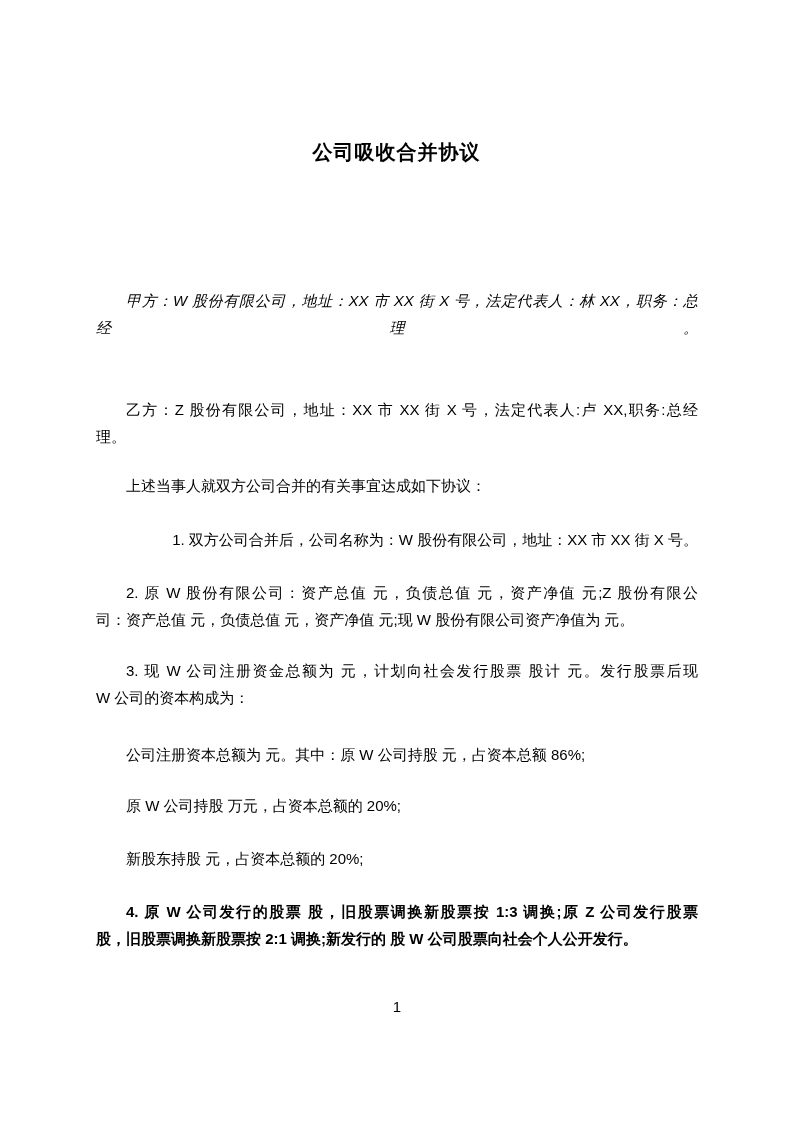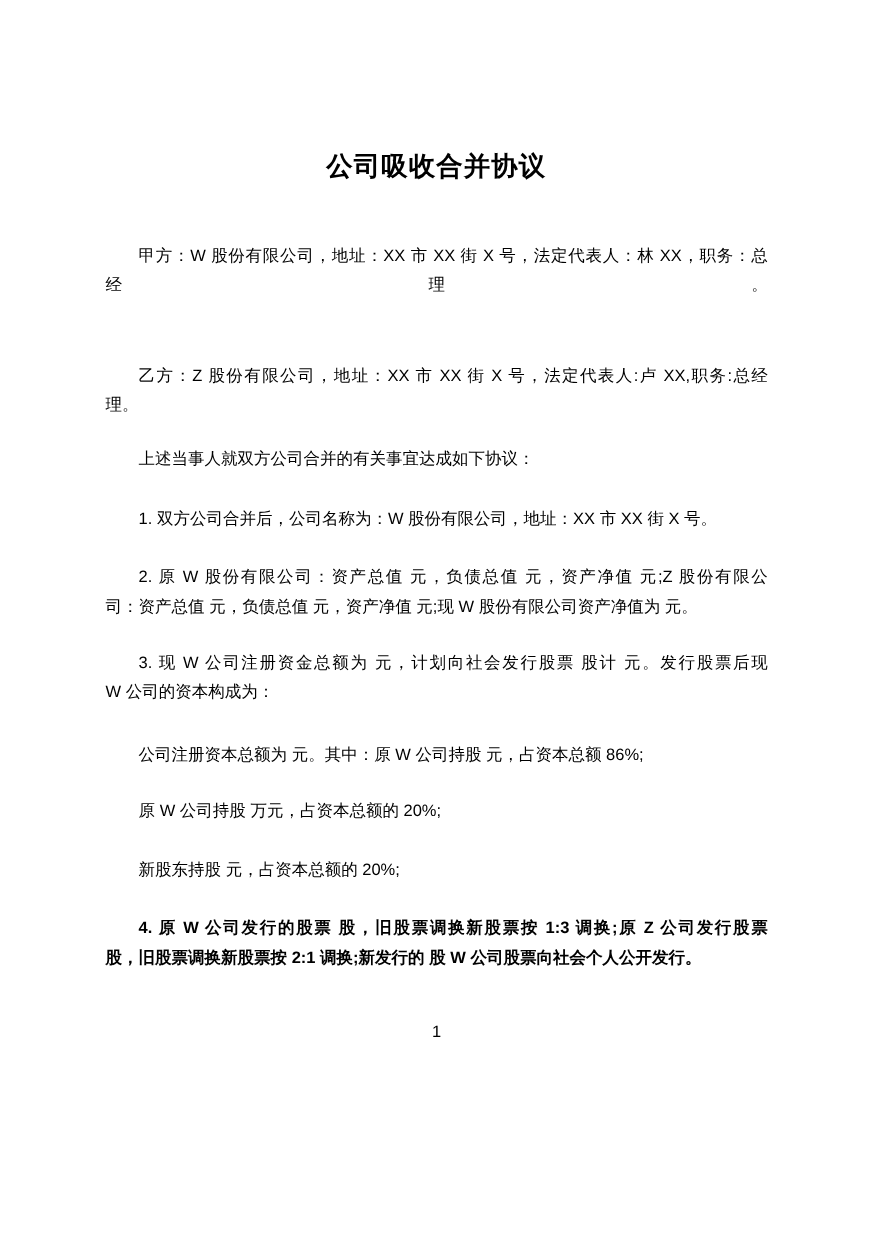--- a/index.html
+++ b/index.html
@@ -18,21 +18,21 @@
     overflow: hidden;
     box-sizing: border-box;
   }
   .content {
     margin-left: 96px;
     margin-right: 95px; 
   }
   .title {
     margin: 0;
     padding-top: 136px;
-    font-size: 24px;
+    font-size: 20px;
     line-height: 32px;
     font-weight: bold;
     text-align: center;
     letter-spacing: 1px;
   }
   .para {
     font-size: 15px;
     line-height: 27px;
     text-align: left;
   }
@@ -42,24 +42,24 @@
   .line.fill {
     text-align: justify;
     text-align-last: justify;
   }
   
   .line.distribute {
     display: flex;
     justify-content: space-between;
   }
   
-  .mt-title-gap { margin-top: 51px; }
+  .mt-title-gap { margin-top: 119px; font-style: italic; }
   .p2  { margin-top: 55px; }
   .p3  { margin-top: 22px; }
-  .p4  { margin-top: 27px; }
+  .p4  { margin-top: 27px; text-align: right; }
   .p5  { margin-top: 26px; }
   .p6  { margin-top: 24px; }
   .p7  { margin-top: 30px; }
   .p8  { margin-top: 24px; }
   .p9  { margin-top: 27px; }
   .p10 { margin-top: 26px; }
   .p11 { margin-top: 26px; font-weight: bold; }
   .page-number {
     margin-top: 41px;
     font-size: 15px;

